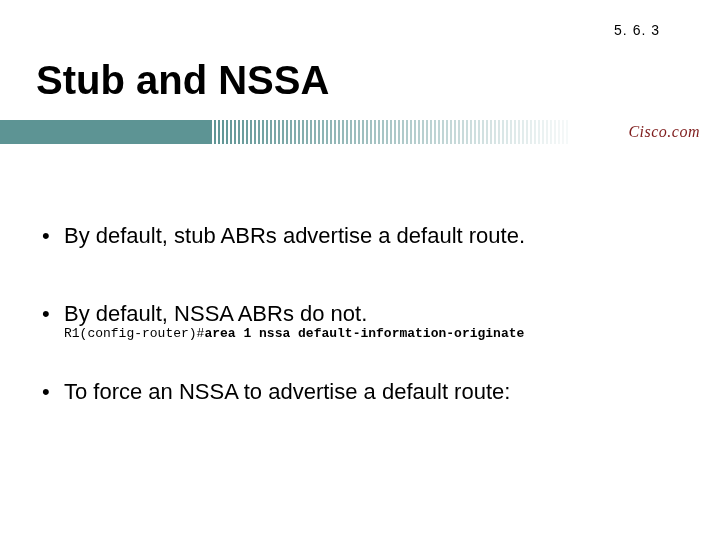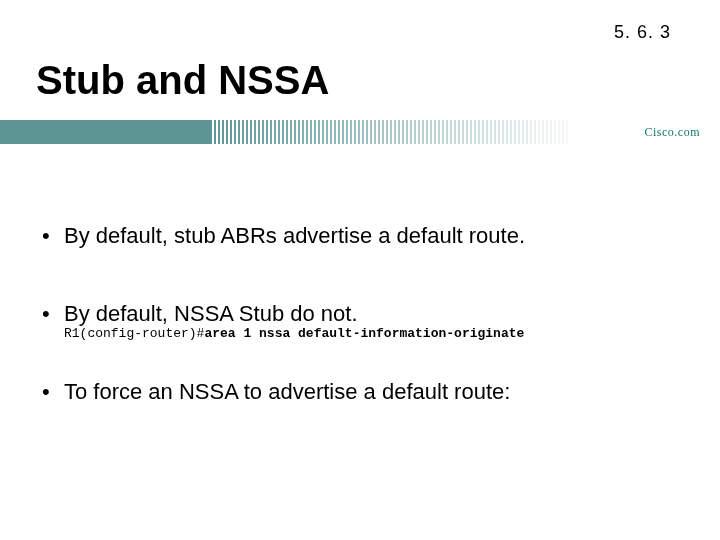--- a/index.html
+++ b/index.html
@@ -14,22 +14,22 @@
   }
   .slide {
     position: relative;
     width: 720px;
     height: 540px;
     box-sizing: border-box;
   }
   .page-number {
     position: absolute;
     top: 22px;
-    right: 49px;
-    font-size: 18px;
+    right: 60px;
+    font-size: 14px;
     letter-spacing: 1px;
     margin-left: 24px;
   }
   .title {
     position: absolute;
     top: 58px;
     left: 36px;
     font-size: 40px;
     font-weight: bold;
   }
@@ -64,23 +64,24 @@
     -webkit-mask-image: linear-gradient(to right, rgba(0,0,0,1) 0%, rgba(0,0,0,0.05) 100%);
     mask-image: linear-gradient(to right, rgba(0,0,0,1) 0%, rgba(0,0,0,0.05) 100%);
   }
   .divider .brand {
     position: absolute;
     right: 20px;
     top: 0;
     height: 24px;
     line-height: 24px;
     font-family: Georgia, 'Times New Roman', serif;
-    font-size: 12px;
-    color: #0f766e;
+    font-size: 16px;
+    color: #7f1d1d;
     letter-spacing: 0.5px;
+    font-style: italic;
   }
   .bullets {
     position: absolute;
     top: 175px;
     left: 40px;
     right: 40px;
     font-size: 22px;
     line-height: 1.55;
     list-style: none;
     padding: 0;
@@ -124,21 +125,21 @@
   <div class="title">Stub and NSSA</div>
 
   <div class="divider">
     <div class="solid"></div>
     <div class="stripes"></div>
     <div class="brand">Cisco.com</div>
   </div>
 
   <ul class="bullets">
     <li>By default, stub ABRs advertise a default route.</li>
-    <li>By default, NSSA Stub do not.</li>
+    <li>By default, NSSA ABRs do not.</li>
     <li>To force an NSSA to advertise a default route:</li>
   </ul>
 
   <div class="code-block">
     <span>R1(config-router)#</span><span class="cmd">area 1 nssa default-information-originate</span>
   </div>
 
 </div>
 
 </body></html>

